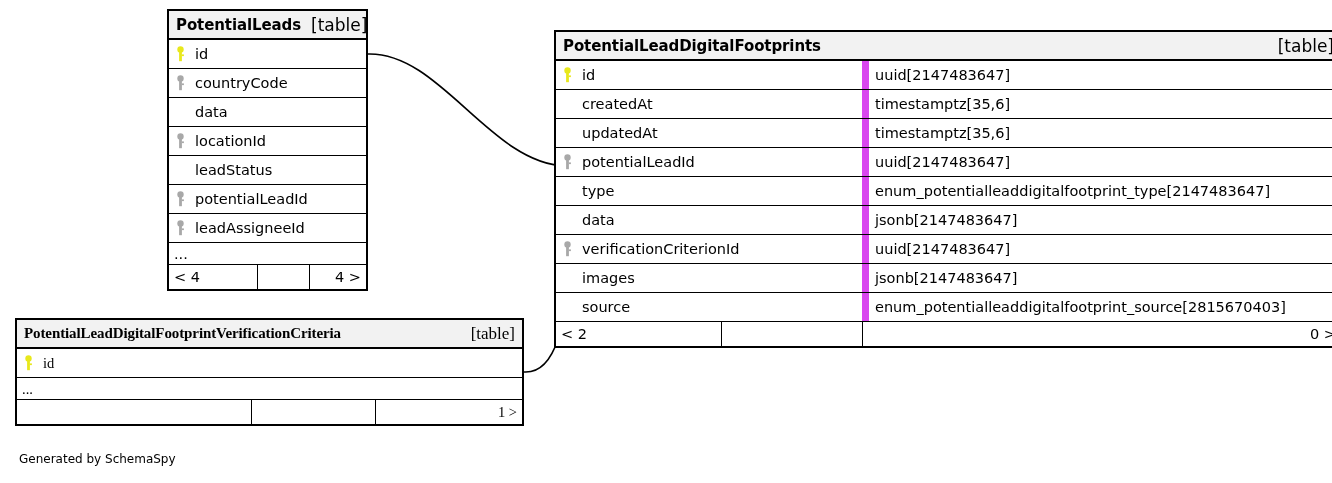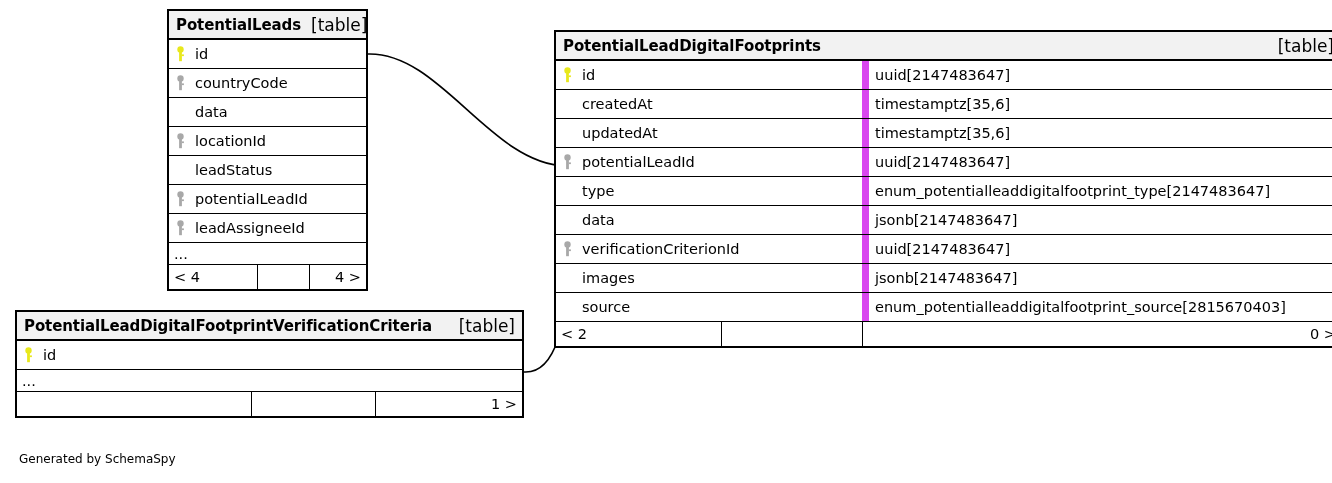--- a/index.html
+++ b/index.html
@@ -134,21 +134,21 @@
     font-size: 14.5px;
     overflow: hidden;
   }
   .foot-left   { justify-content: flex-start; padding-left: 5px; }
   .foot-mid    { justify-content: center; border-left: 1px solid #000000; }
   .foot-right  { justify-content: flex-end; padding-right: 5px; border-left: 1px solid #000000; flex: 1 1 auto; }
 
   
   #ent-potentialleads     { left: 167px; top: 9px;   width: 201px; }
   #ent-footprints         { left: 554px; top: 30px;  width: 789px; }
-  #ent-criteria           { left: 15px;  top: 310px; width: 509px; }
+  #ent-criteria           { left: 15px;  top: 318px; width: 509px; font-family: Liberation Serif, serif; }
 
   #ent-potentialleads .cell-name { width: 100%; }
   #ent-potentialleads .foot-left  { width: 88px; }
   #ent-potentialleads .foot-mid   { width: 52px; }
 
   #ent-footprints .cell-name { width: 306px; }
   #ent-footprints .foot-left { width: 165px; }
   #ent-footprints .foot-mid  { width: 141px; }
 
   #ent-criteria .cell-name { width: 100%; }

